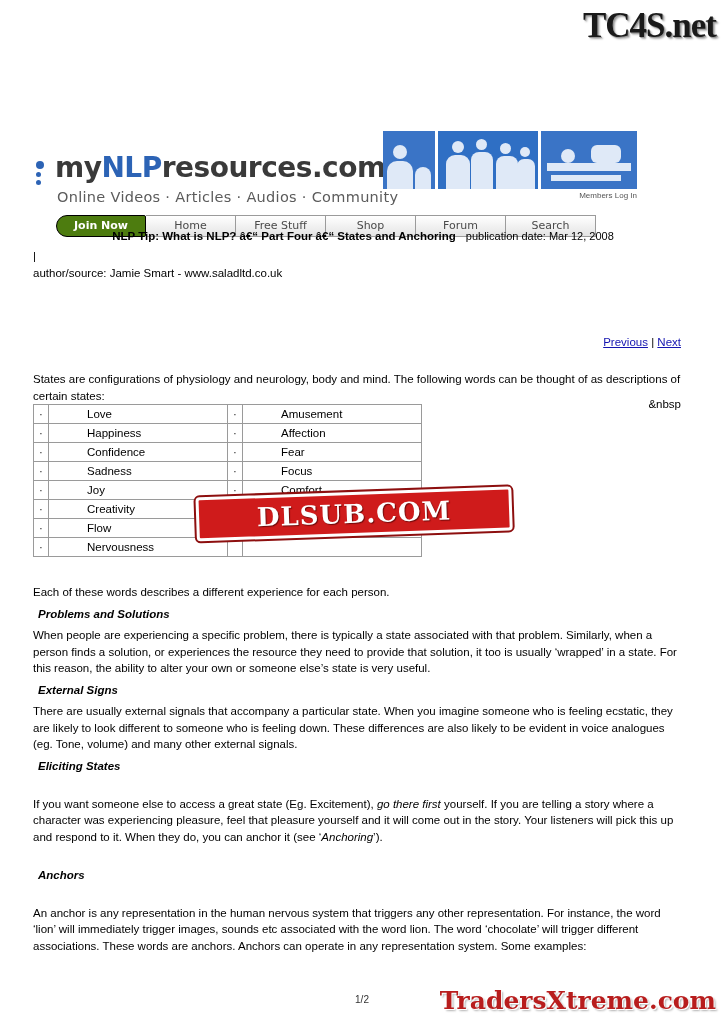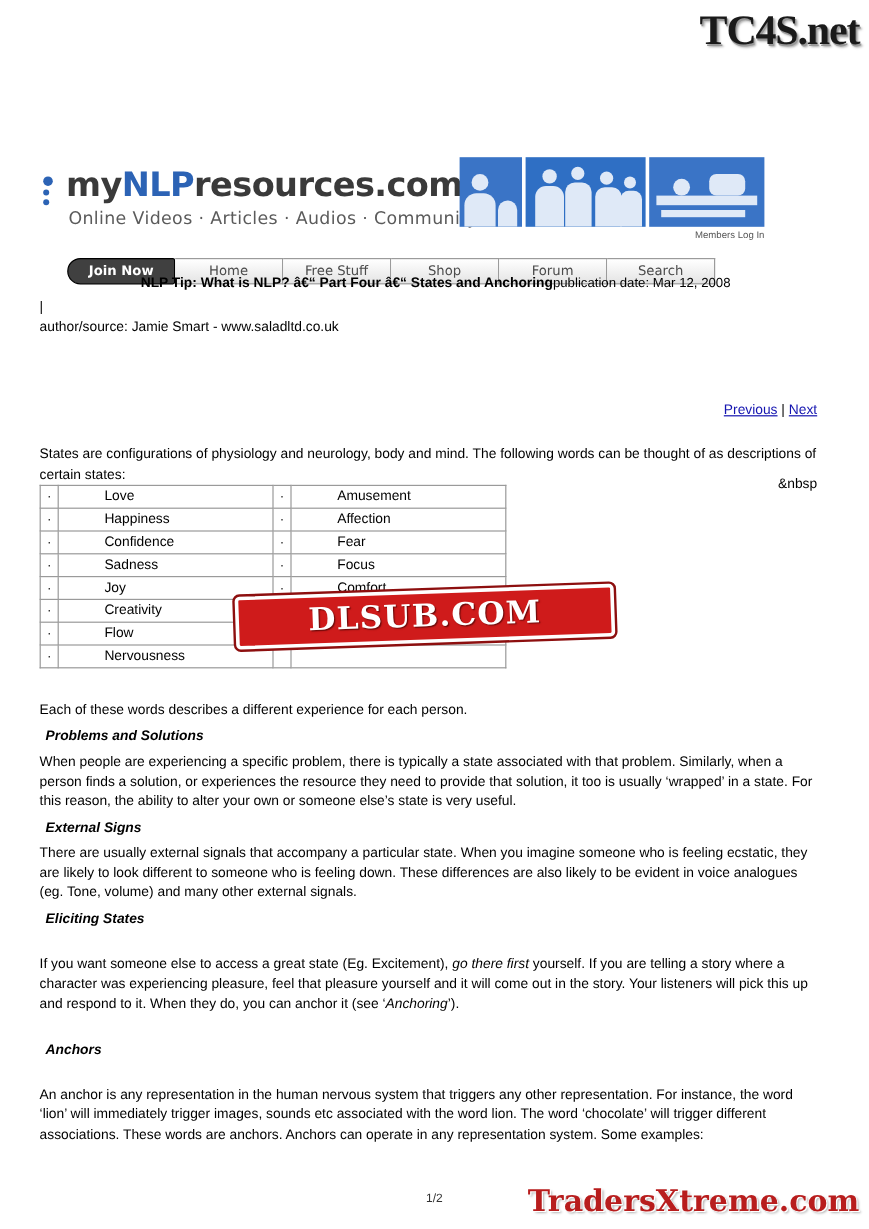--- a/index.html
+++ b/index.html
@@ -33,21 +33,21 @@
   .banner {
     position: absolute;
     left: 33px;
     top: 131px;
     width: 604px;
     height: 76px;
   }
   .logo-block {
     position: absolute;
     left: 0;
-    top: 4px;
+    top: 18px;
     width: 340px;
     height: 70px;
   }
   .logo-dots {
     position: absolute;
     left: 3px;
     top: 12px;
     width: 14px;
     height: 26px;
   }
@@ -132,41 +132,42 @@
     font-family: "DejaVu Sans", sans-serif;
     font-size: 11px;
     color: #4a4a4a;
     border: 1px solid #9b9b9b;
     border-left: none;
     background: linear-gradient(#ffffff, #e4e4e4);
     box-sizing: border-box;
   }
   .nav .tab.join {
     width: 90px;
-    background: #404040;
+    background: #4d7c0f;
     color: #ffffff;
     font-weight: bold;
     border: 1px solid #000;
     border-radius: 11px 2px 2px 11px;
     font-size: 11px;
   }
 
   
   .art-head {
     position: absolute;
     left: 33px;
     top: 230px;
     width: 660px;
     font-size: 11.5px;
     font-weight: bold;
     text-align: center;
   }
   .art-head .pubdate {
     font-weight: normal;
     font-size: 11px;
+    padding-left: 10px;
   }
   .pipe {
     position: absolute;
     left: 33px;
     top: 250px;
     font-size: 11.5px;
   }
   .author {
     position: absolute;
     left: 33px;

